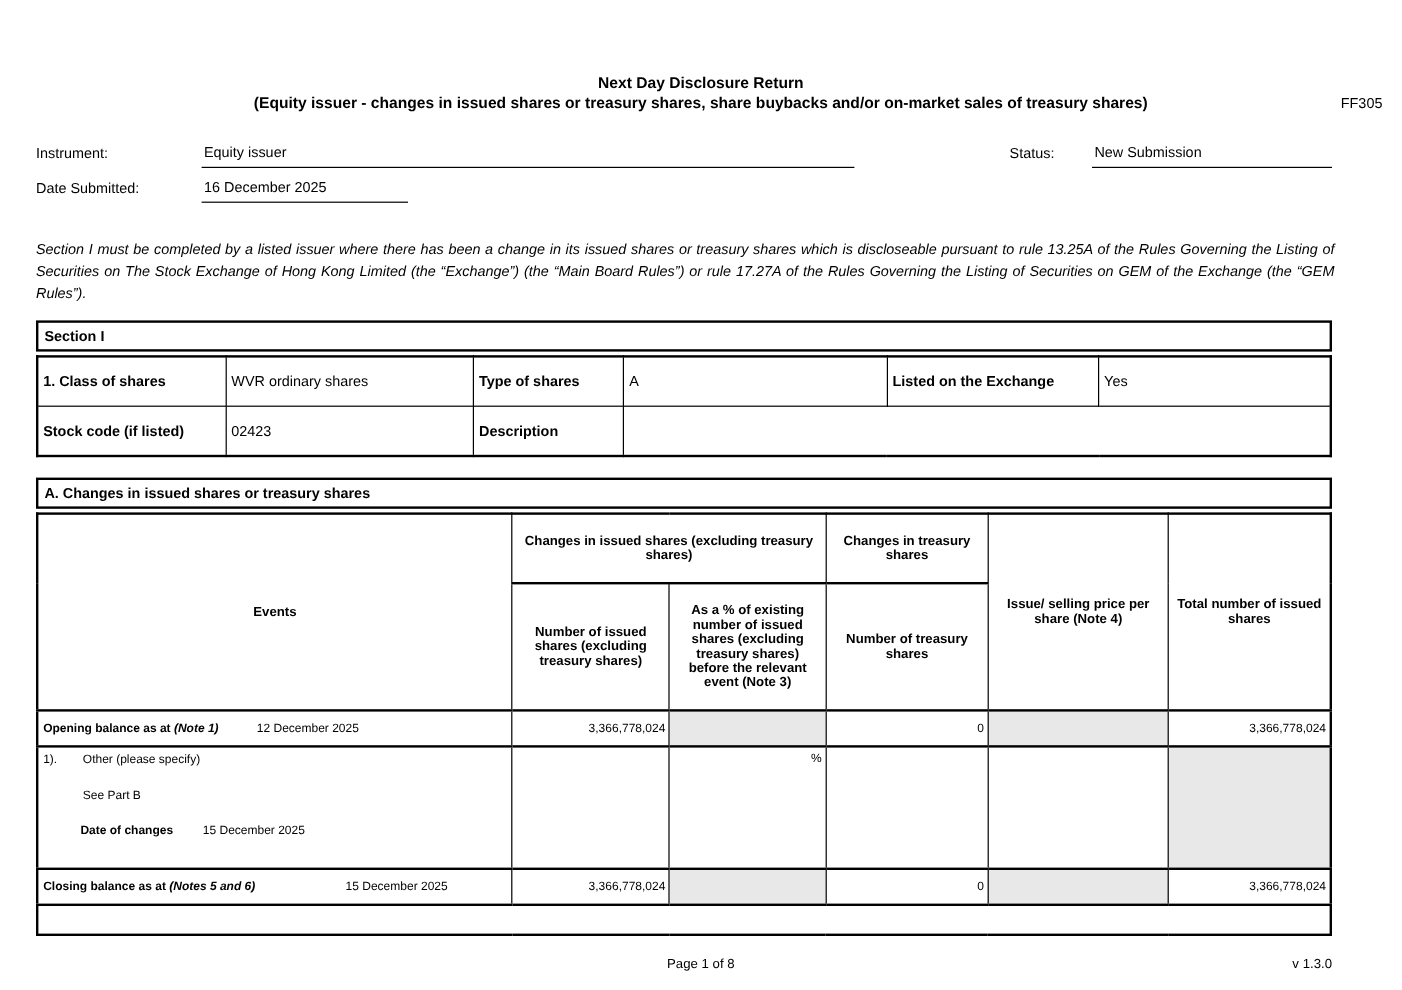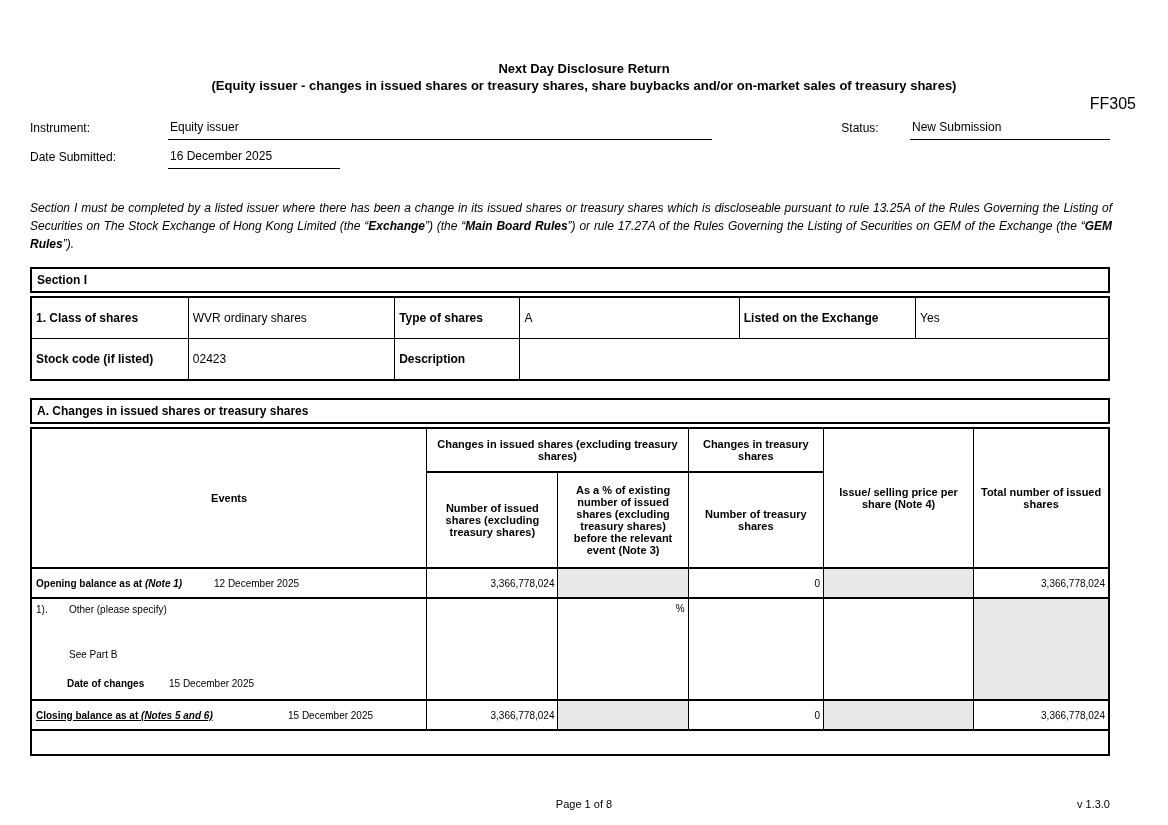--- a/index.html
+++ b/index.html
@@ -7,23 +7,22 @@
   body {
     width:1168px; height:825px;
     font-family:"Liberation Sans", sans-serif;
     color:#000;
     position:relative;
     overflow:hidden;
   }
   .page { position:relative; width:1168px; height:825px; }
 
   .form-code {
-    position:absolute; top:19px; right:32px;
-    font-size:16px;
-    margin-top:16px;
+    position:absolute; top:19px; right:16px;
+    font-size:12px;
   }
 
   .title-block { margin-top:60px; text-align:center; }
   .title-block .t1 { font-size:13px; font-weight:bold; line-height:17px; }
   .title-block .t2 { font-size:13px; font-weight:bold; line-height:17px; }
 
   .fields { margin:26px 28px 0 30px; width:1080px; font-size:12px; }
   .frow { display:flex; align-items:flex-end; margin-bottom:9px; }
   .flabel { width:138px; padding-bottom:5px; }
   .fline { border-bottom:1px solid #000; padding:0 0 5px 2px; }
@@ -32,57 +31,57 @@
   .w-date { width:172px; }
   .spacer { width:98px; }
   .flabel.status { width:100px;text-align:center; }
   .w-status { flex:1; }
 
   .intro {
     margin:30px 28px 0 30px; width:1082px;
     font-size:12px; font-style:italic; line-height:1.5;
     text-align:justify;
   }
-  .intro b { font-weight:bold; }
+  .intro b { font-weight:normal; }
 
   .secbox {
     margin:14px 28px 0 30px; width:1080px;
     border:2px solid #000;
     font-size:12px; font-weight:bold;
     padding:4px 4px 4px 5px;
   }
   .gap2 { height:3px; }
 
   table { border-collapse:collapse; table-layout:fixed; }
   .infotable { margin:0 28px 0 30px; width:1080px; border:2px solid #000; font-size:12px; }
   .infotable td { border:1px solid #000; height:24px; padding:13px 4px; vertical-align:middle; }
   .infotable td.lbl { font-weight:bold; }
 
   .maintable { margin:0 28px 0 30px; width:1080px; border:2px solid #000; font-size:11px; }
   .maintable th, .maintable td { border:1px solid #000; vertical-align:middle; }
-  .maintable th { font-weight:bold; text-align:center; padding:4px 5px; }
+  .maintable th { font-weight:bold; text-align:center; padding:16px 5px; }
   .maintable th.it { }
   .maintable th.group { border-bottom:2px solid #000; height:44px; }
   .maintable tr.subhead th { height:96px; }
   .maintable td.num { text-align:right; padding:3px 3px; font-size:10px; }
   .maintable td.shade { background:#e8e8e8; }
   .maintable tr.thick td { border-top:2px solid #000; border-bottom:2px solid #000; }
   .maintable td.events { font-size:10px; padding:3px 4px; }
   .evt-flex { display:flex; align-items:baseline; }
   .evt-label { font-weight:bold; }
   .evt-label .nt { font-style:italic; }
   .lab-open { width:178px; }
-  .lab-close { width:252px;text-decoration:underline; }
+  .lab-close { width:252px; }
   .balrow td { height:30px; }
   .otherrow td { height:102px; }
   .otherrow td.pct { vertical-align:top; text-align:right; padding:4px 3px; font-size:10px; }
   .otherrow td.events { vertical-align:top; }
   .o-line1 { display:flex; margin-top:2px; }
   .o-idx { width:33px; }
-  .o-line2 { margin:34px 0 0 33px; }
+  .o-line2 { margin:19px 0 0 33px; }
   .o-line3 { display:flex; margin:18px 0 0 31px; }
   .o-dlabel { font-weight:bold; width:102px; }
   .emptyrow td { height:25px; }
 
   .footer-page {
     position:absolute; top:738px; left:14px; width:1140px;
     text-align:center; font-size:11px;
   }
   .footer-ver {
     position:absolute; top:738px; right:58px; font-size:11px;

